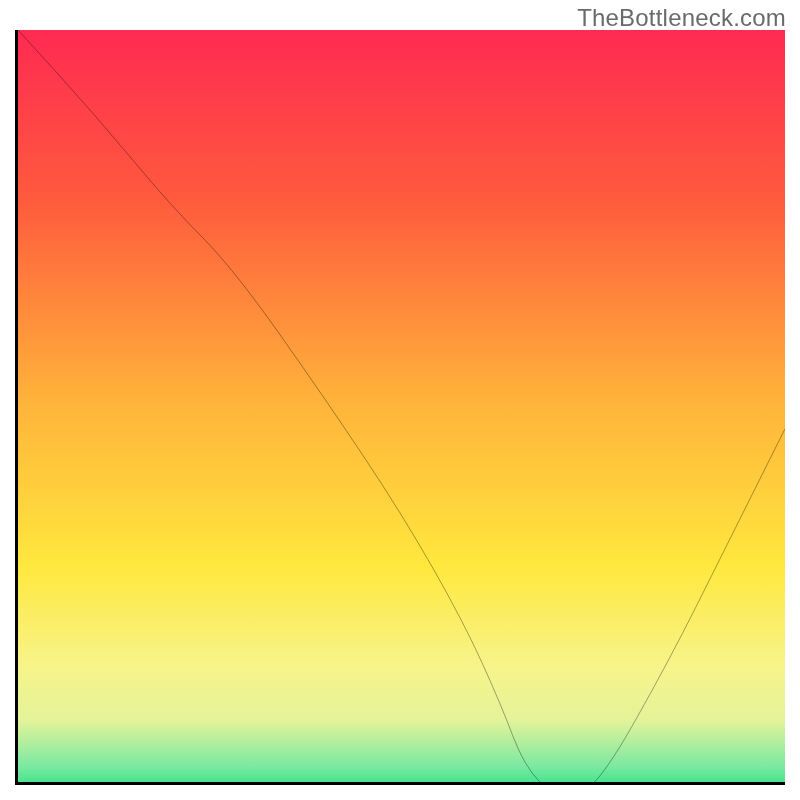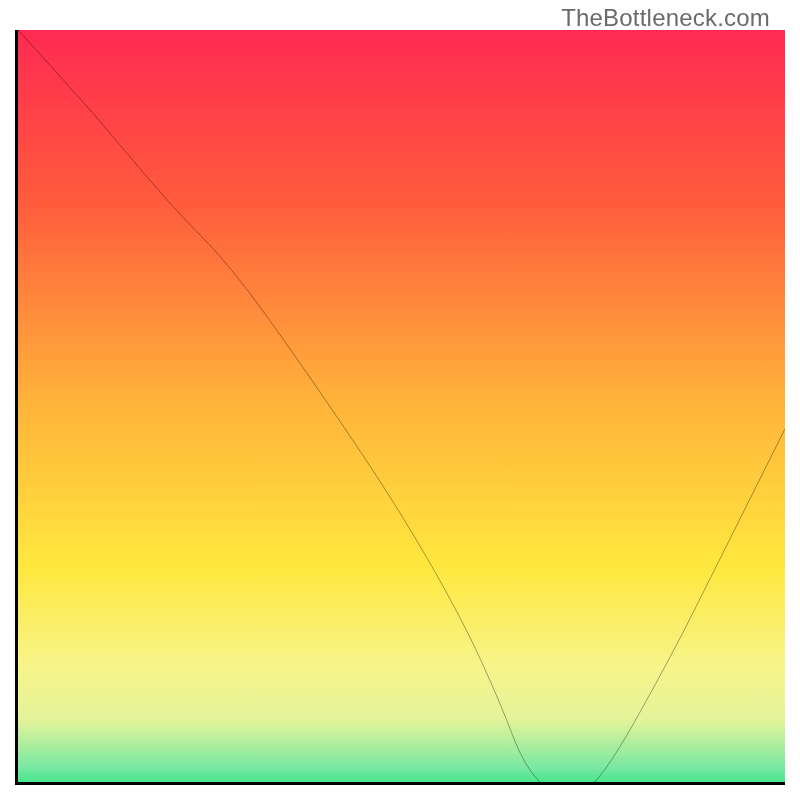--- a/index.html
+++ b/index.html
@@ -7,21 +7,21 @@
     width: 800px;
     height: 800px;
     background: #ffffff;
     font-family: Arial, Helvetica, sans-serif;
     position: relative;
     overflow: hidden;
   }
   .watermark {
     position: absolute;
     top: 4px;
-    right: 30px;
+    right: 14px;
     color: #6a6a6a;
     font-size: 24px;
     font-weight: 500;
     letter-spacing: 0.2px;
   }
   .plot {
     position: absolute;
     left: 15px;
     top: 30px;
     width: 770px;

